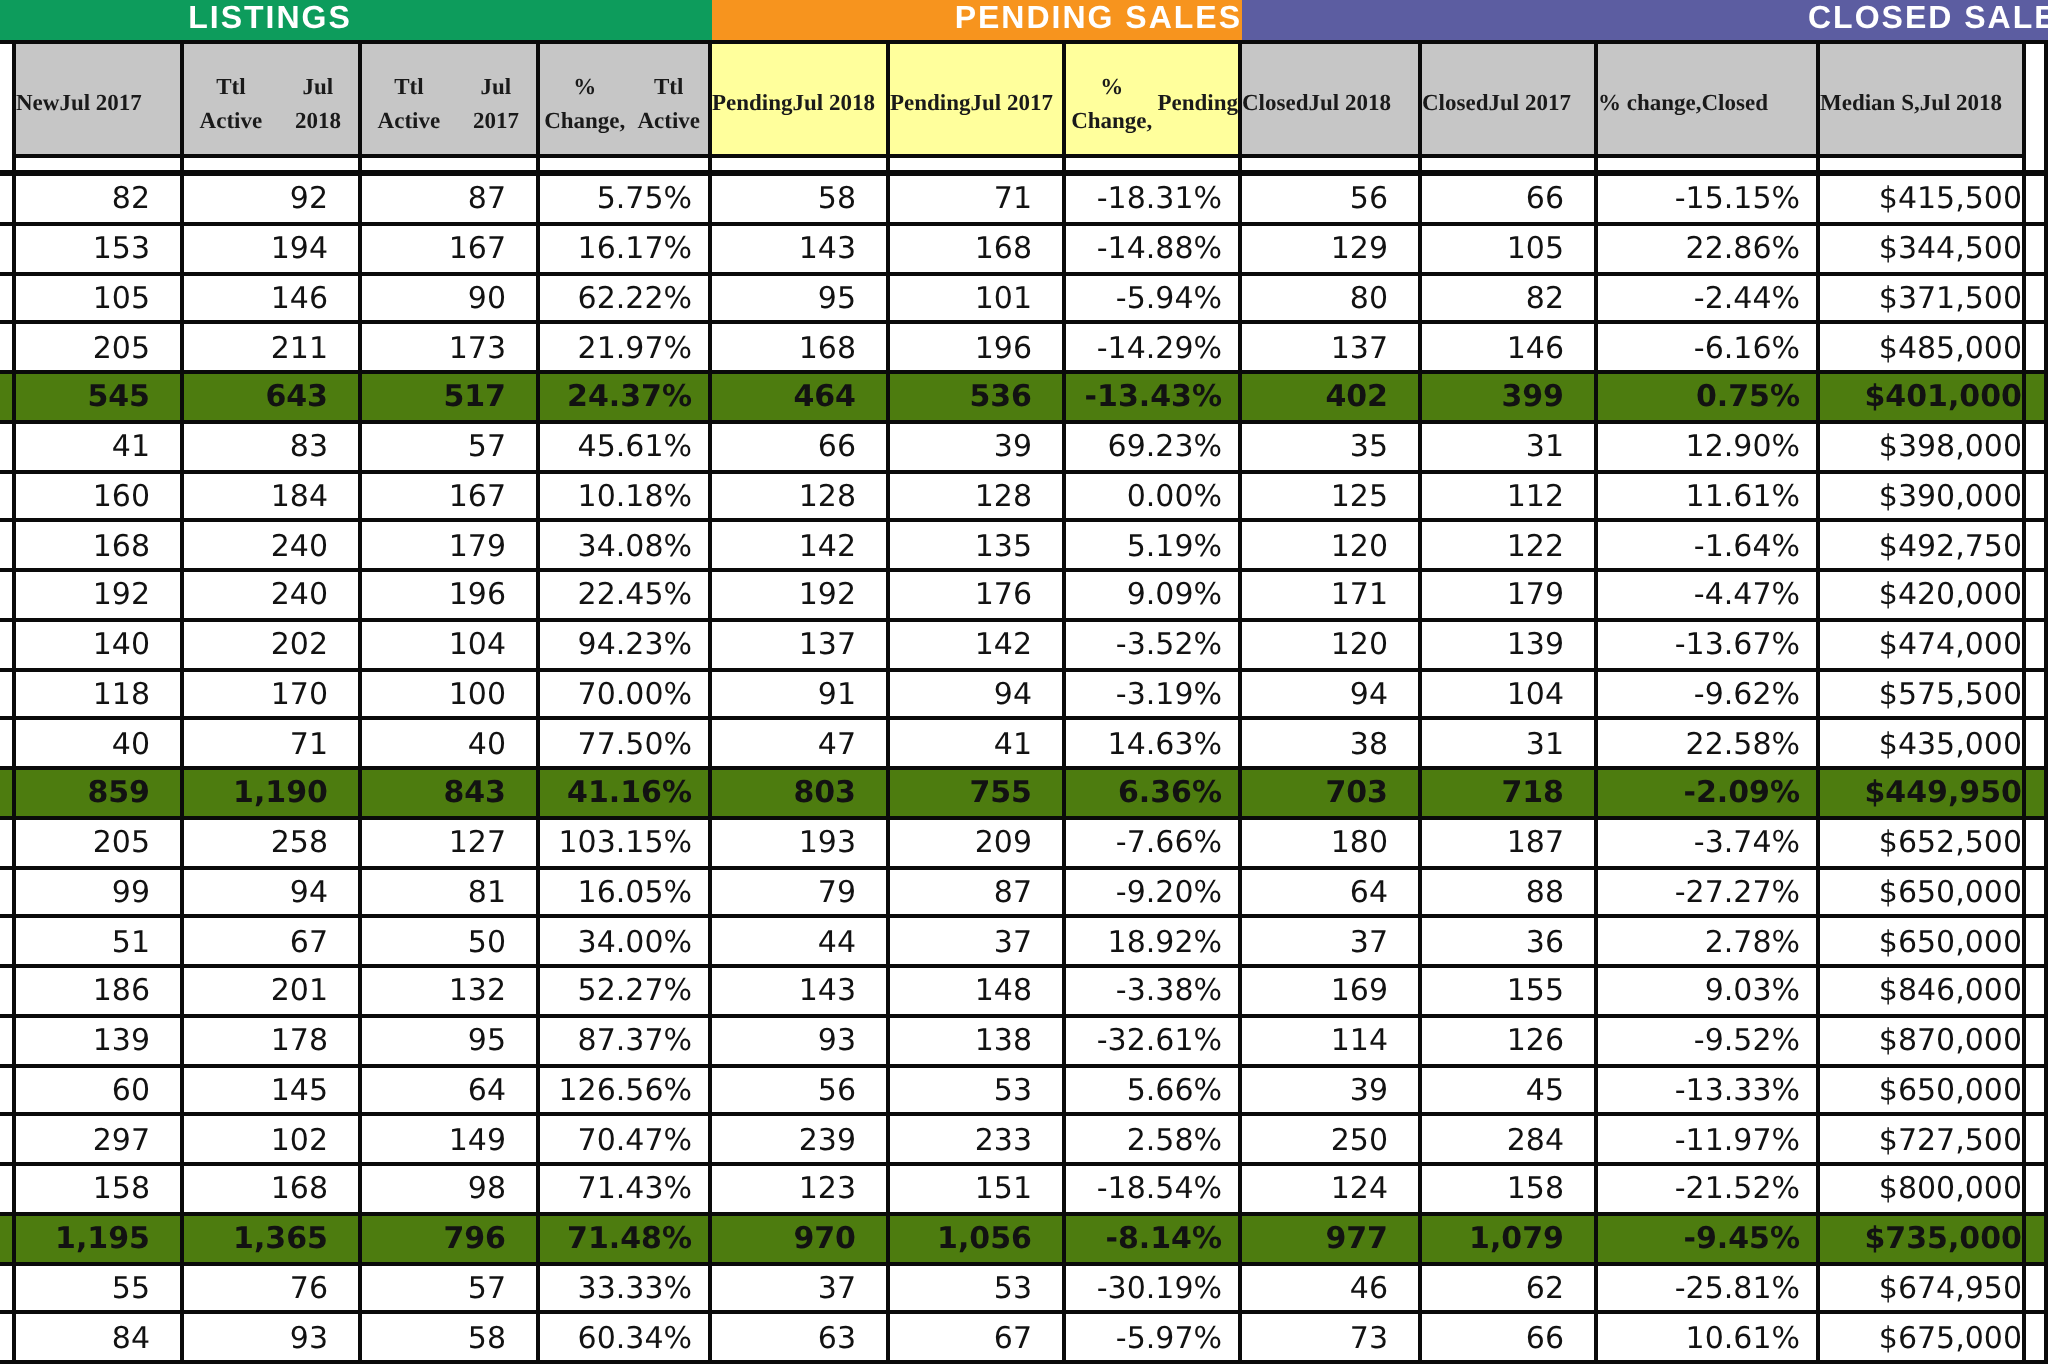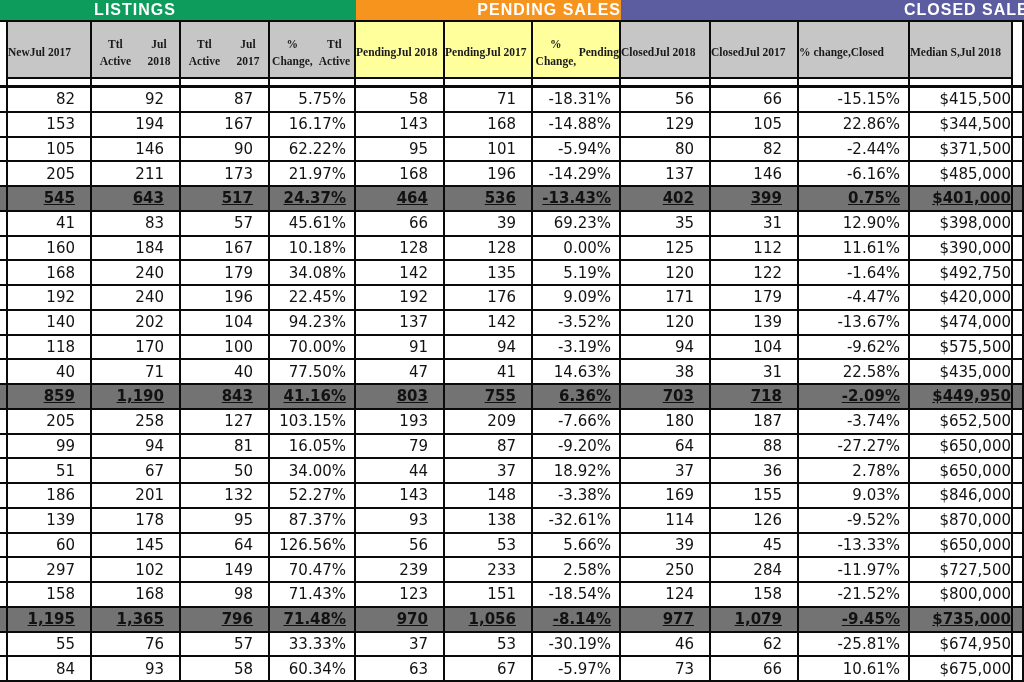--- a/index.html
+++ b/index.html
@@ -68,21 +68,21 @@
     color: #121212;
     display: flex;
     align-items: center;
     justify-content: flex-end;
     overflow: hidden;
     white-space: nowrap;
   }
   .count  { padding-right: 15px; }
   .pct    { padding-right: 8px; }
   .median { padding-right: 0; }
-  .total  { background: #737373; font-weight: 700; text-decoration: underline; }
+  .total  { background: #4d7c0f; font-weight: 700; }
   .sliver { padding: 0; }
 </style>
 </head>
 <body>
 
 <div class="grid" id="grid">
   <div class="banner banner-listings">
     <span class="listings-offset">LISTINGS</span>
   </div>
   <div class="banner banner-pending">

